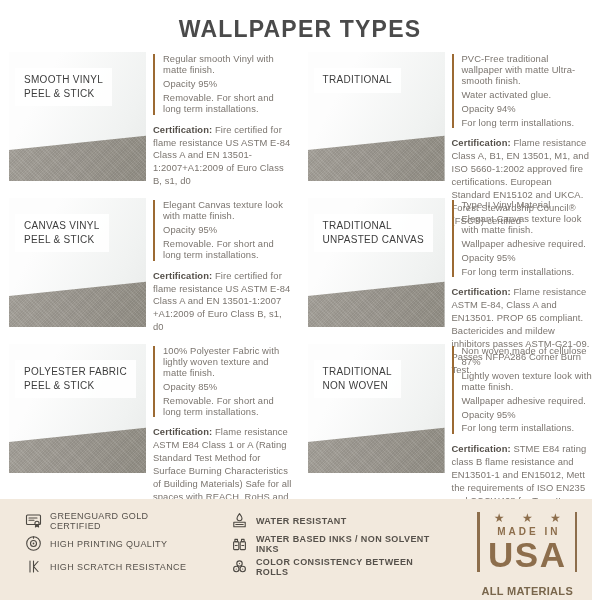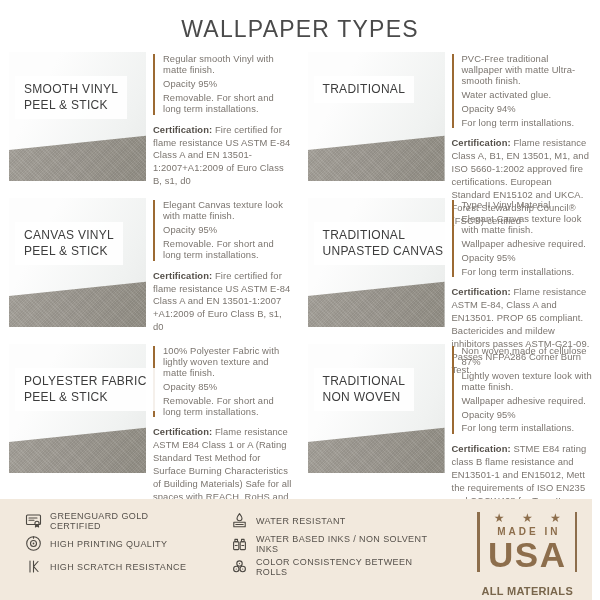--- a/index.html
+++ b/index.html
@@ -1,21 +1,21 @@
 <!DOCTYPE html>
 <html style="--accent: #9c6a33; --footer-bg: #f2e9dd; --usa-brown: #8d6e4c;"><head>
 <meta charset="utf-8">
 <style>
   * { box-sizing: border-box; margin: 0; padding: 0; }
   html, body { width: 600px; height: 600px; }
   body { font-family: "Liberation Sans", sans-serif; background: #ffffff; }
   .page { position: relative; width: 600px; height: 600px; overflow: hidden; background: #fff; }
 
   .title {
-    text-align: center; margin: 16px 0 9px; font-size: 23px; font-weight: 400;
+    text-align: center; margin: 16px 0 9px; font-size: 23px; font-weight: 700;
     letter-spacing: 1.2px; color: #4a4a4a;
   }
 
   .grid {
     display: grid; grid-template-columns: 1fr 1fr; grid-auto-rows: 129px;
     column-gap: 14px; row-gap: 17px; padding: 0 8px 0 9px;
   }
   .cell { display: flex; overflow: visible; }
 
   .photo {
@@ -24,23 +24,23 @@
   }
   .concrete {
     position: absolute; left: 0; right: 0; bottom: 0; top: 0;
     clip-path: polygon(0 76%, 100% 65%, 100% 100%, 0 100%);
     background:
       repeating-linear-gradient(45deg, rgba(255,255,255,.09) 0 1px, transparent 1px 3px),
       repeating-linear-gradient(-45deg, rgba(0,0,0,.06) 0 1px, transparent 1px 2px),
       linear-gradient(100deg, #a5a19a 0%, #928e85 100%);
   }
   .label-box {
-    position: absolute; top: 24px; left: 6px; z-index: 2;
+    position: absolute; top: 16px; left: 6px; z-index: 2;
     background: rgba(255,255,255,0.9); padding: 5px 9px 6px;
-    font-size: 12px; line-height: 1.35; letter-spacing: .3px;
+    font-size: 10px; line-height: 1.35; letter-spacing: .3px;
     color: #3d3d3d; font-weight: 500; white-space: nowrap;
   }
   .label-box span { display: block; }
 
   .info { flex: 1; margin-left: 7px; padding-top: 2px; }
   .desc {
     border-left: 2px solid var(--accent, #9c6a33); padding-left: 8px;
   }
   .desc p {
     margin: 0 0 3px; font-size: 9.4px; line-height: 1.16;
@@ -51,21 +51,21 @@
     margin-top: 9px; font-size: 9.4px; line-height: 1.38; color: #7b756f; letter-spacing: .1px;
   }
   .cert b { color: #544f49; font-weight: 700; text-align: center; }
 
   .footer {
     position: absolute; left: 0; right: 8px; bottom: 0; height: 101px;
     background: var(--footer-bg, #f2e9dd);
     display: flex; padding: 13px 8px 0 25px; gap: 32px;
   }
   .feat-col.c1 { width: 207px; }
-  .feat-col.c2 { width: 240px; }
+  .feat-col.c2 { width: 240px; font-weight: bold; }
   .feat { display: flex; align-items: center; gap: 8px; height: 17px; margin-bottom: 6px; }
   .feat svg { width: 17px; height: 17px; flex: none; stroke: #4c4842; fill: none; stroke-width: 1.1; stroke-linecap: round; stroke-linejoin: round; }
   .feat .dotfill { fill: #4c4842; stroke: none; }
   .feat span { font-size: 9px; letter-spacing: .4px; color: #56514b; }
 
   .usa { width: 135px; text-align: center; color: var(--usa-brown, #8d6e4c); margin-left: 6px; }
   .usa-box { display: inline-flex; gap: 7px; align-items: stretch; }
   .usa-bar { width: 2.5px; background: var(--usa-brown, #8d6e4c); }
   .usa-mid { display: flex; flex-direction: column; align-items: center; }
   .usa-stars { font-size: 12px; letter-spacing: 7px; line-height: 1.1; padding-left: 7px; }

